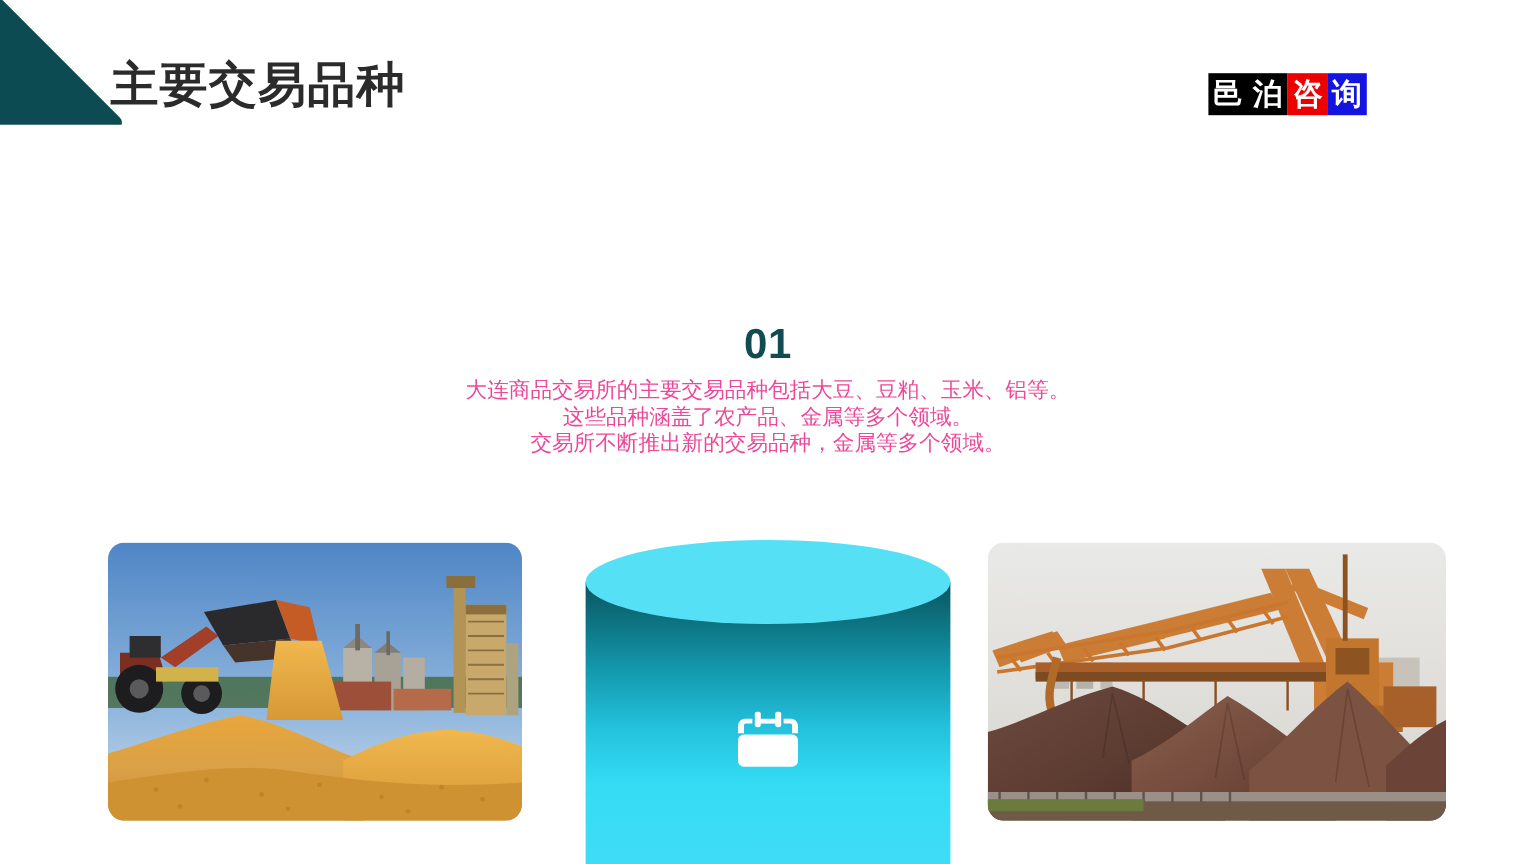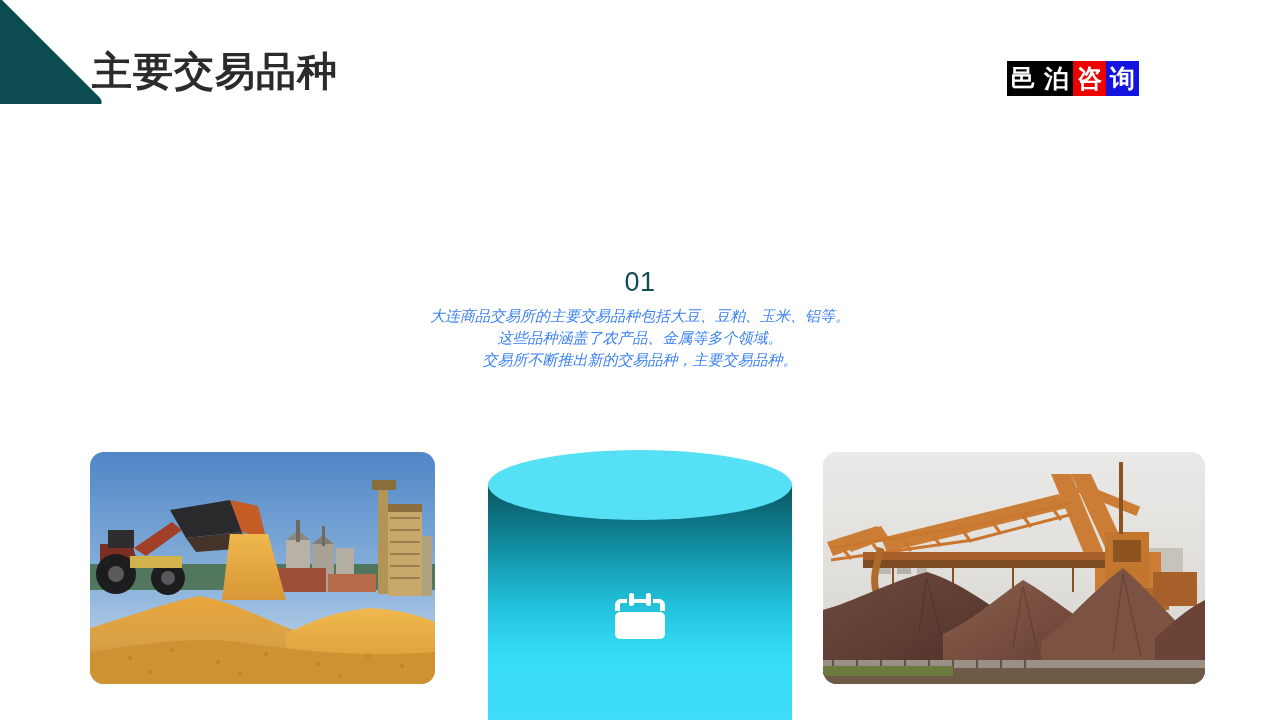--- a/index.html
+++ b/index.html
@@ -78,32 +78,31 @@
 
   
   .content-block {
     position: absolute;
     left: 340px;
     top: 268px;
     width: 600px;
     text-align: center;
   }
   .step-number {
-    font-size: 27px;
-    font-weight: normal;
+    font-size: 35px;
+    font-weight: bold;
     color: #134b52;
     line-height: 1.1;
     letter-spacing: 0.5px;
   }
   .body-copy {
     margin-top: 7px;
-    font-size: 15px;
+    font-size: 18px;
     line-height: 22px;
-    color: #3b82f6;
-    font-style: italic;
+    color: #ec4899;
   }
   .body-copy .line { display: block; white-space: nowrap; }
 
   
   .photo-card {
     position: absolute;
     border-radius: 14px;
     overflow: hidden;
   }
   .photo-left {
@@ -175,21 +174,21 @@
   <span class="ch bg-black">泊</span>
   <span class="ch bg-red">咨</span>
   <span class="ch bg-blue">询</span>
 </div>
 
 <div class="content-block">
   <div class="step-number">01</div>
   <div class="body-copy">
     <span class="line">大连商品交易所的主要交易品种包括大豆、豆粕、玉米、铝等。</span>
     <span class="line">这些品种涵盖了农产品、金属等多个领域。</span>
-    <span class="line">交易所不断推出新的交易品种，主要交易品种。</span>
+    <span class="line">交易所不断推出新的交易品种，金属等多个领域。</span>
   </div>
 </div>
 
 <div class="photo-card photo-left">
   <svg viewBox="0 0 345 232" preserveAspectRatio="none">
     <defs>
       <linearGradient id="skyL" x1="0" y1="0" x2="0" y2="1">
         <stop offset="0%" stop-color="#4f86c6"></stop>
         <stop offset="60%" stop-color="#8fb6dd"></stop>
         <stop offset="100%" stop-color="#cfdcea"></stop>

